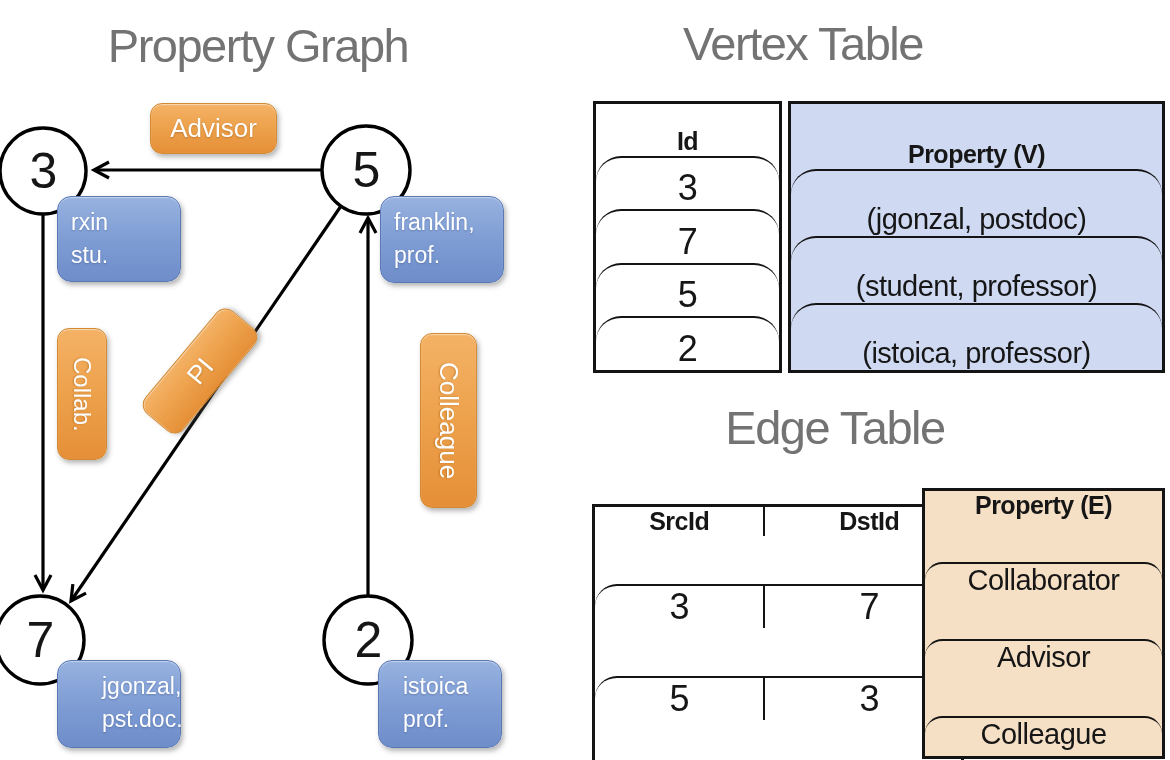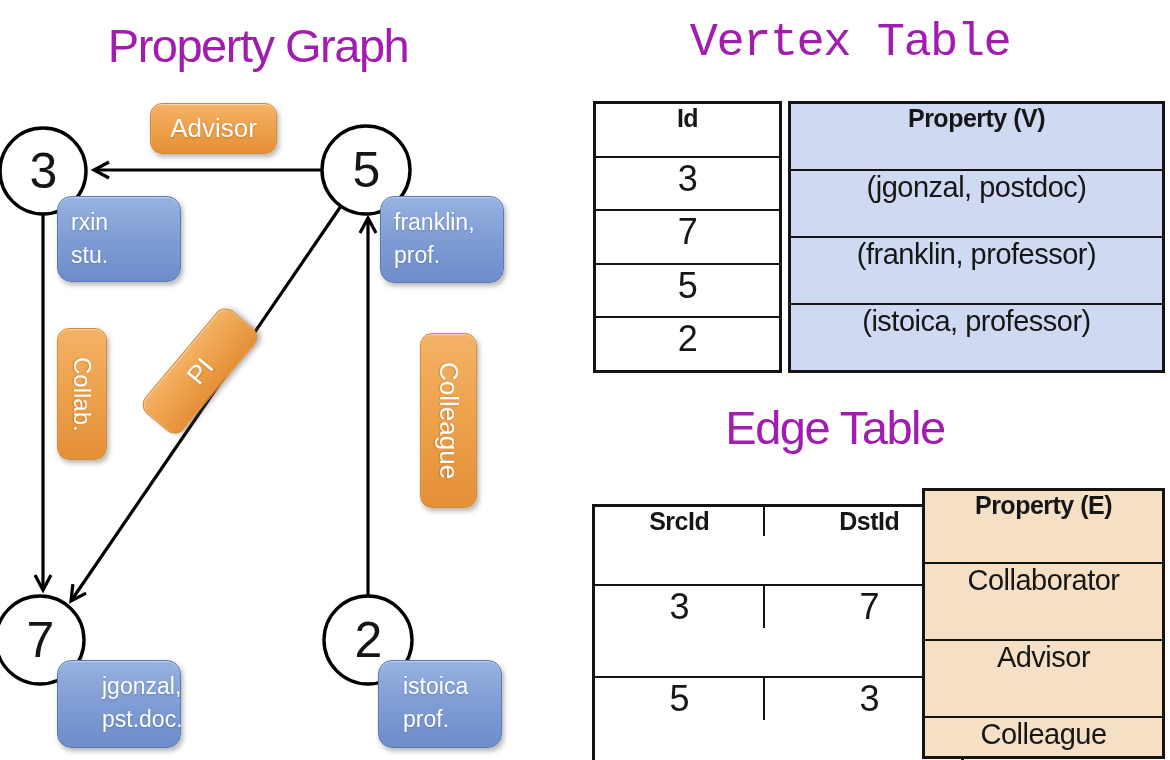--- a/index.html
+++ b/index.html
@@ -2,23 +2,23 @@
 <html><head>
 <meta charset="utf-8">
 <style>
   * { margin:0; padding:0; box-sizing:border-box; }
   html,body { width:1170px; height:760px; background:#ffffff; overflow:hidden;
               font-family:"Liberation Sans", sans-serif; color:#111; }
   .canvas { position:relative; width:1170px; height:760px; }
 
   
   .title { position:absolute; text-align:center; font-size:47px; letter-spacing:-1.5px;
-           font-weight:400; color:#a21caf; white-space:nowrap; }
+           font-weight:400; color:#737373; white-space:nowrap; }
   .title-graph  { left:38px;  top:18px;  width:440px; }
-  .title-vertex { left:630px; top:16px;  width:440px;font-family:Liberation Mono, monospace; }
+  .title-vertex { left:583px; top:16px;  width:440px; }
   .title-edge   { left:615px; top:400px; width:440px; }
 
   
   .graph-svg { position:absolute; left:0; top:0; }
 
   .edge-line   { stroke:#000; stroke-width:3.2px; }
   .node-circle { fill:#fff; stroke:#000; stroke-width:3.4px; }
 
   
   .node-id { position:absolute; width:86px; height:86px; display:flex;
@@ -52,21 +52,21 @@
   .pill-advisor   { left:150px; top:103px; width:127px; height:51px; }
   .pill-collab    { left:57px;  top:328px; width:50px;  height:132px; font-size:24px; }
   .pill-colleague { left:420px; top:333px; width:57px;  height:175px; }
   .pill-pi        { left:133px; top:346px; width:134px; height:50px;
                     transform:rotate(-50deg); }
   .vtext { writing-mode:vertical-rl; }
 
   
   .tbl { position:absolute; border:3px solid #141414; display:flex; flex-direction:column;
          background:#fff; }
-  .tbl .trow { flex:1; display:flex; align-items:flex-start; }
+  .tbl .trow { flex:1; display:flex; align-items:flex-end;border-radius:25px; }
   .tbl .trow + .trow { border-top:2.4px solid #141414; }
   .tbl .cell { flex:1; display:flex; align-items:center; justify-content:center;
                font-size:36px; letter-spacing:-0.5px; color:#161616; white-space:nowrap; }
   .tbl .cell.hdr  { font-size:25px; font-weight:700; letter-spacing:-0.5px; }
   .tbl .cell.prop { font-size:29px; }
 
   .vtbl-id   { left:593px; top:101px; width:189px; height:272px; }
   .vtbl-prop { left:788px; top:101px; width:377px; height:272px; background:#CFDAF2; }
   .etbl-ids  { left:592px; top:504px; width:372px; height:271px;gap:48px; }
   .etbl-prop { left:922px; top:488px; width:243px; height:271px; background:#F5DFC5;gap:42px; }
@@ -153,21 +153,21 @@
   </div>
 
   <div class="tbl vtbl-prop">
     <div class="trow">
         <div class="cell hdr">Property (V)</div>
       </div>
     <div class="trow">
         <div class="cell prop">(jgonzal, postdoc)</div>
       </div>
     <div class="trow">
-        <div class="cell prop">(franklin, professor)</div>
+        <div class="cell prop">(student, professor)</div>
       </div>
     <div class="trow">
         <div class="cell prop">(istoica, professor)</div>
       </div>
   </div>
 
   <div class="tbl etbl-ids">
     <div class="trow">
       <div class="cell hdr cell-src">SrcId</div>
       <div class="cell hdr cell-dst">DstId</div>

